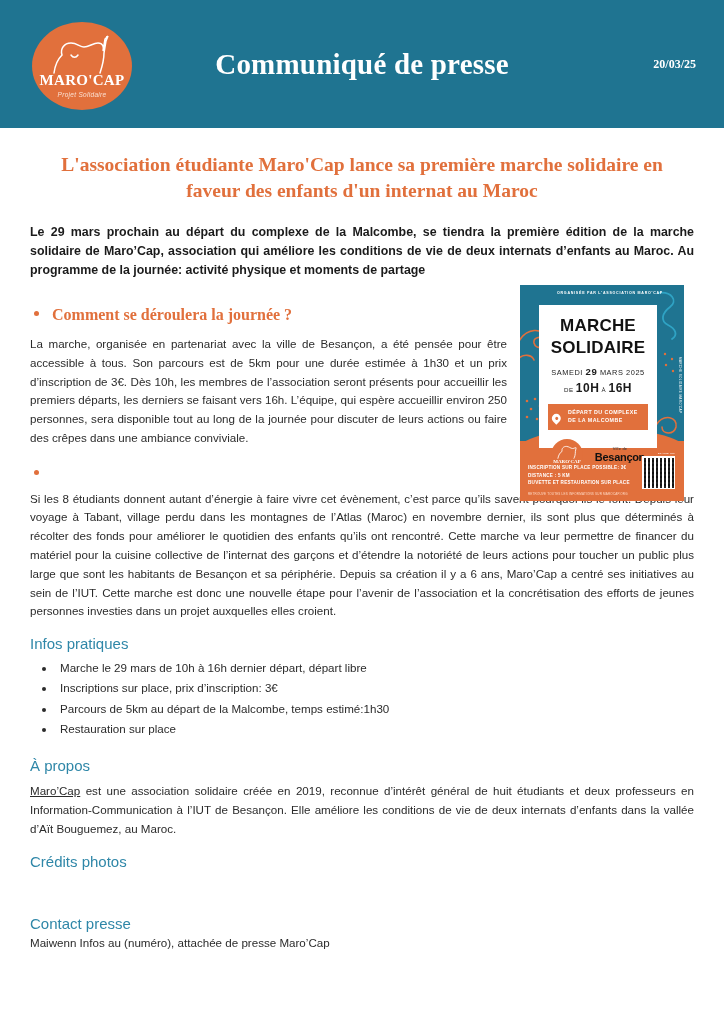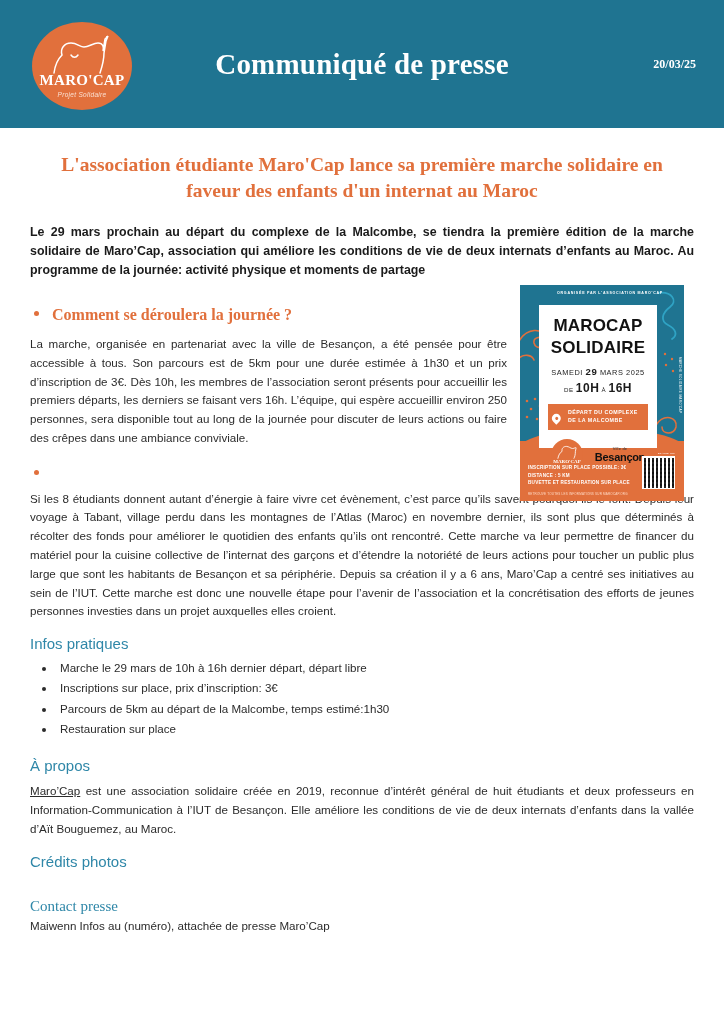--- a/index.html
+++ b/index.html
@@ -298,21 +298,21 @@
       <li>Restauration sur place</li>
     </ul>
 
     <div class="sub-head tight">À propos</div>
     <div class="body-text" style="margin-top:8px;">
       <span class="uline">Maro’Cap</span><span> est une association solidaire créée en 2019, reconnue d’intérêt général de huit étudiants et deux professeurs en Information-Communication à l’IUT de Besançon. Elle améliore les conditions de vie de deux internats d’enfants dans la vallée d’Aït Bouguemez, au Maroc.</span>
     </div>
 
     <div class="sub-head">Crédits photos</div>
 
-    <div class="sub-head" style="margin-top:28px;margin-bottom:2px;font-family:Liberation Serif, serif;">Contact presse</div>
+    <div class="sub-head" style="margin-top:45px;margin-bottom:2px;">Contact presse</div>
     <div class="contact-line">Maiwenn Infos au (numéro), attachée de presse Maro’Cap</div>
 
   </div>
 
   <div class="poster">
 
     <svg class="squiggle" style="left:-4px;top:28px;" width="62" height="56" viewBox="0 0 62 56">
       <path d="M2 30 C10 14 28 14 30 26 C31 34 20 38 18 30 C17 24 26 22 30 28" fill="none" stroke="#e1703c" stroke-width="1.6" stroke-linecap="round"></path>
       <path d="M2 46 C8 40 16 42 18 47" fill="none" stroke="#e1703c" stroke-width="1.6" stroke-linecap="round"></path>
     </svg>
@@ -335,21 +335,21 @@
         <circle cx="10" cy="8" r="1.2" fill="#e1703c"></circle>
       <circle cx="4" cy="14" r="1.2" fill="#e1703c"></circle>
         <circle cx="11" cy="20" r="1.2" fill="#e1703c"></circle>
     </svg>
 
     <div class="p-organise">ORGANISÉE PAR L'ASSOCIATION MARO'CAP</div>
 
     <div class="poster-bottom"></div>
 
     <div class="poster-card">
-      <div class="p-title">MAROCAP</div>
+      <div class="p-title">MARCHE</div>
       <div class="p-title">SOLIDAIRE</div>
 
       <div class="p-date">
         <span>SAMEDI</span>
         <b>29</b>
         <span>MARS 2025</span>
       </div>
       <div class="p-hours">
         <span>DE</span>
         <b>10H</b>

